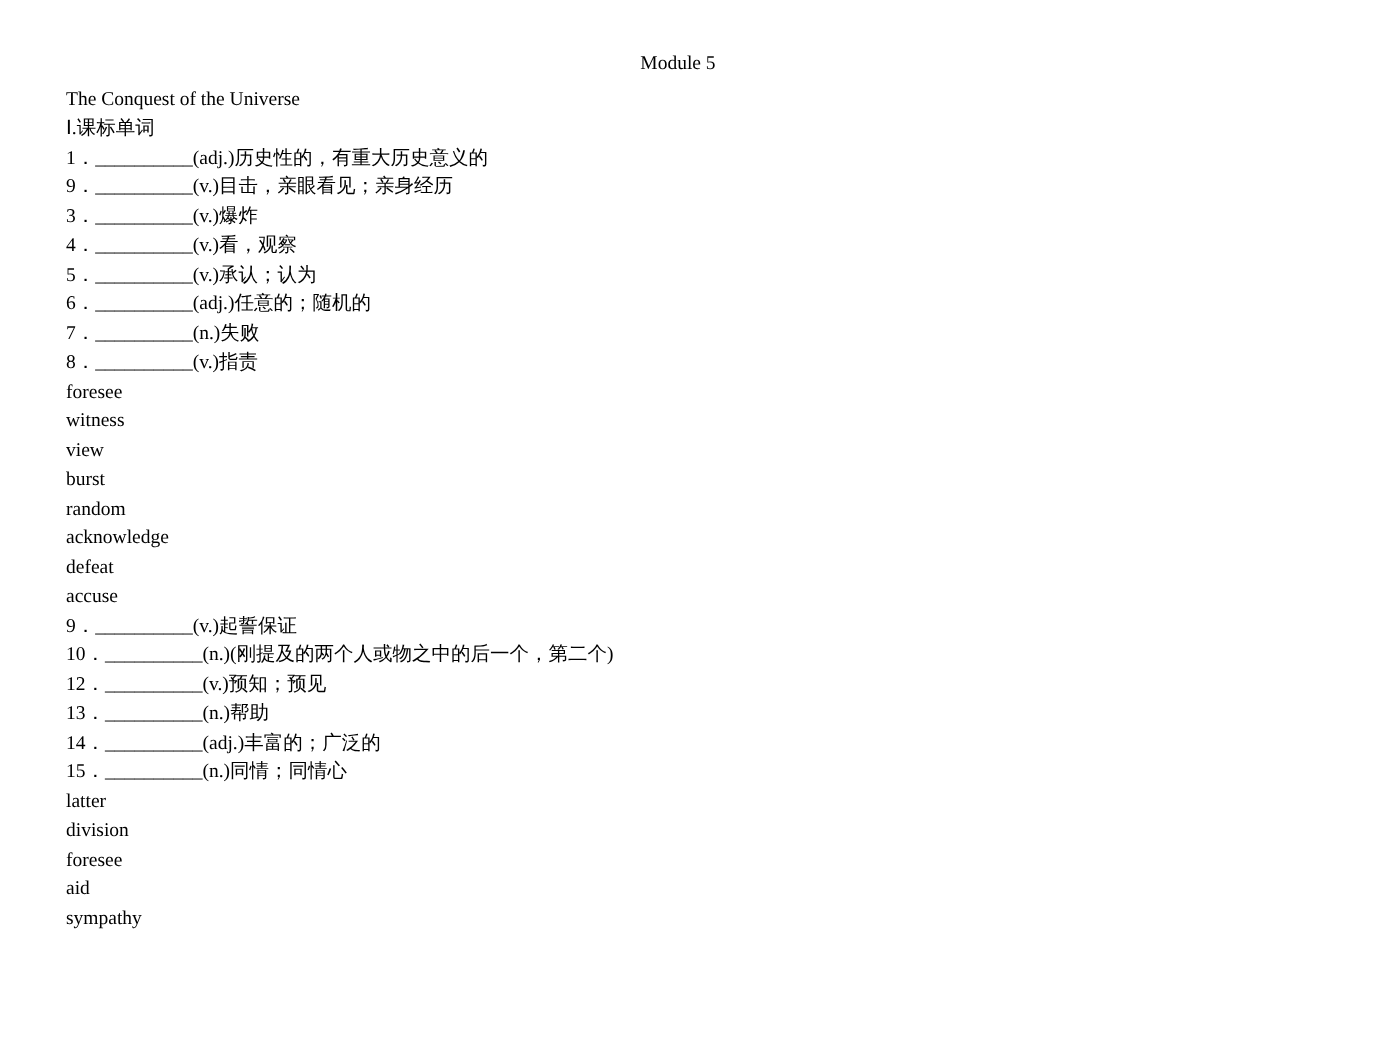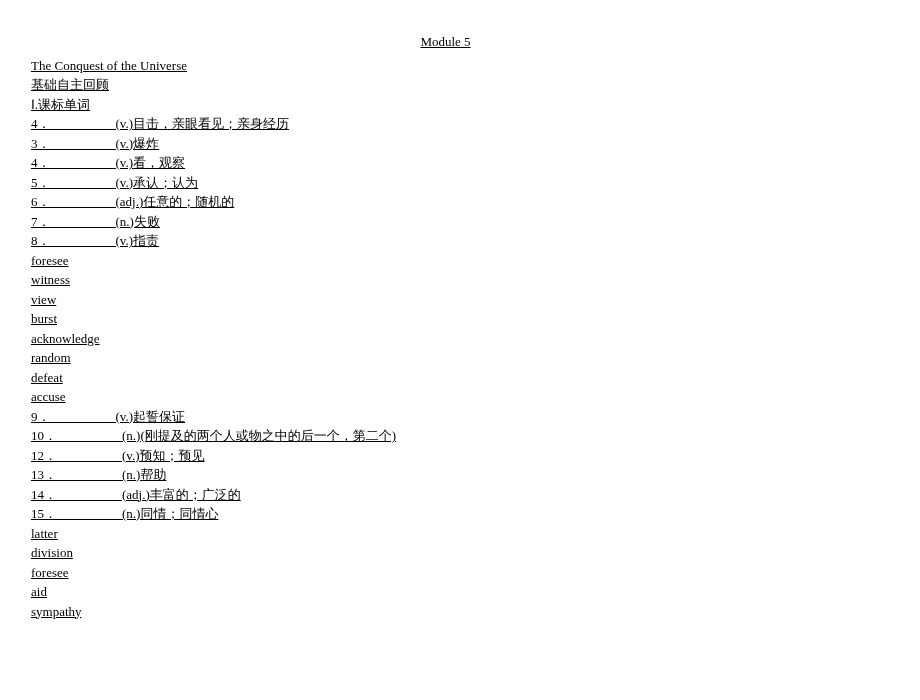--- a/index.html
+++ b/index.html
@@ -7,55 +7,54 @@
     padding: 0;
     background: #ffffff;
     font-family: "Times New Roman", "SimSun", serif;
     font-size: 13px;
     color: #000;
     width: 920px;
     height: 700px;
     overflow: hidden;
   }
   .page {
-    padding: 32px 60px 0 31px;
+    padding: 32px 60px 0 44px;
     line-height: 1.5;
-    text-decoration: underline;
   }
   .module-title {
     text-align: center;
     margin: 0 0 4px 0;
   }
   .line {
     white-space: pre;
   }
 </style>
 </head>
 <body>
 
 <div class="page">
   <div class="module-title">Module 5</div>
   <div class="line">The Conquest of the Universe</div>
-  <div class="line">基础自主回顾</div>
   <div class="line">Ⅰ.课标单词</div>
 
-  <div class="line">4．__________(v.)目击，亲眼看见；亲身经历</div>
+  <div class="line">1．__________(adj.)历史性的，有重大历史意义的</div>
+  <div class="line">9．__________(v.)目击，亲眼看见；亲身经历</div>
   <div class="line">3．__________(v.)爆炸</div>
   <div class="line">4．__________(v.)看，观察</div>
   <div class="line">5．__________(v.)承认；认为</div>
   <div class="line">6．__________(adj.)任意的；随机的</div>
   <div class="line">7．__________(n.)失败</div>
   <div class="line">8．__________(v.)指责</div>
 
   <div class="line">foresee</div>
   <div class="line">witness</div>
   <div class="line">view</div>
   <div class="line">burst</div>
+  <div class="line">random</div>
   <div class="line">acknowledge</div>
-  <div class="line">random</div>
   <div class="line">defeat</div>
   <div class="line">accuse</div>
 
   <div class="line">9．__________(v.)起誓保证</div>
   <div class="line">10．__________(n.)(刚提及的两个人或物之中的后一个，第二个)</div>
   <div class="line">12．__________(v.)预知；预见</div>
   <div class="line">13．__________(n.)帮助</div>
   <div class="line">14．__________(adj.)丰富的；广泛的</div>
   <div class="line">15．__________(n.)同情；同情心</div>
 

